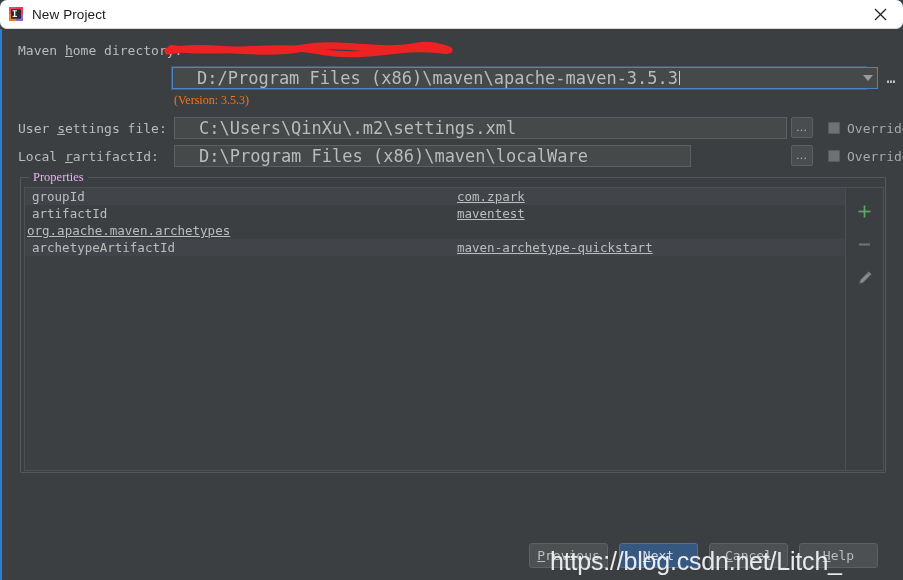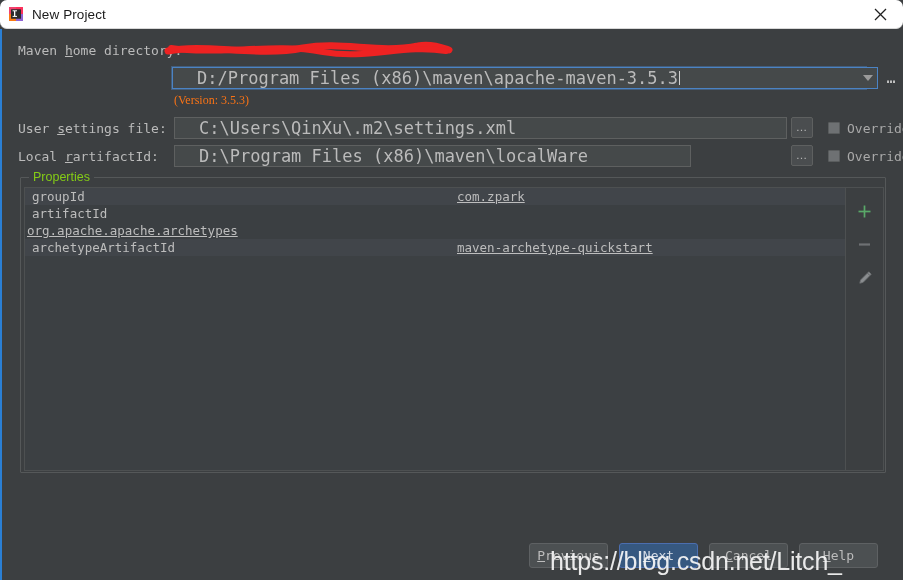--- a/index.html
+++ b/index.html
@@ -170,23 +170,23 @@
     left: 18px; top: 148px;
     width: 866px; height: 296px;
     border: 1px solid #555859;
     border-radius: 1px;
   }
   #props-legend {
     position: absolute;
     top: -8px; left: 8px;
     background: #3c3f41;
     padding: 0 4px;
-    color: #84cc16;
+    color: #f0abfc;
     font-size: 12.5px;
-    font-family: Liberation Sans, sans-serif;
+    font-family: Liberation Serif, serif;
   }
   #props-inner {
     position: absolute;
     left: 3px; top: 9px;
     width: 860px; height: 284px;
     display: flex;
     background: #1d4ed8;
     border: 1px solid #4d5051;
   }
   #props-table {
@@ -333,23 +333,24 @@
     <span id="props-legend">Properties</span>
     <div id="props-inner">
       <div id="props-table">
         <div id="props-rows">
             <div class="prop-row odd">
               <div class="prop-key">groupId</div>
               <div class="prop-value">com.zpark</div>
             </div>
             <div class="prop-row even">
               <div class="prop-key">artifactId</div>
+              <div class="prop-value">maventest</div>
             </div>
             <div class="prop-row even">
-              <div class="prop-value">org.apache.apache.archetypes</div>
+              <div class="prop-value">org.apache.maven.archetypes</div>
             </div>
             <div class="prop-row odd">
               <div class="prop-key">archetypeArtifactId</div>
               <div class="prop-value">maven-archetype-quickstart</div>
             </div>
           </div>
         <div id="props-filler"></div>
       </div>
       <div id="props-toolbar">
         <span class="tool-icon">

